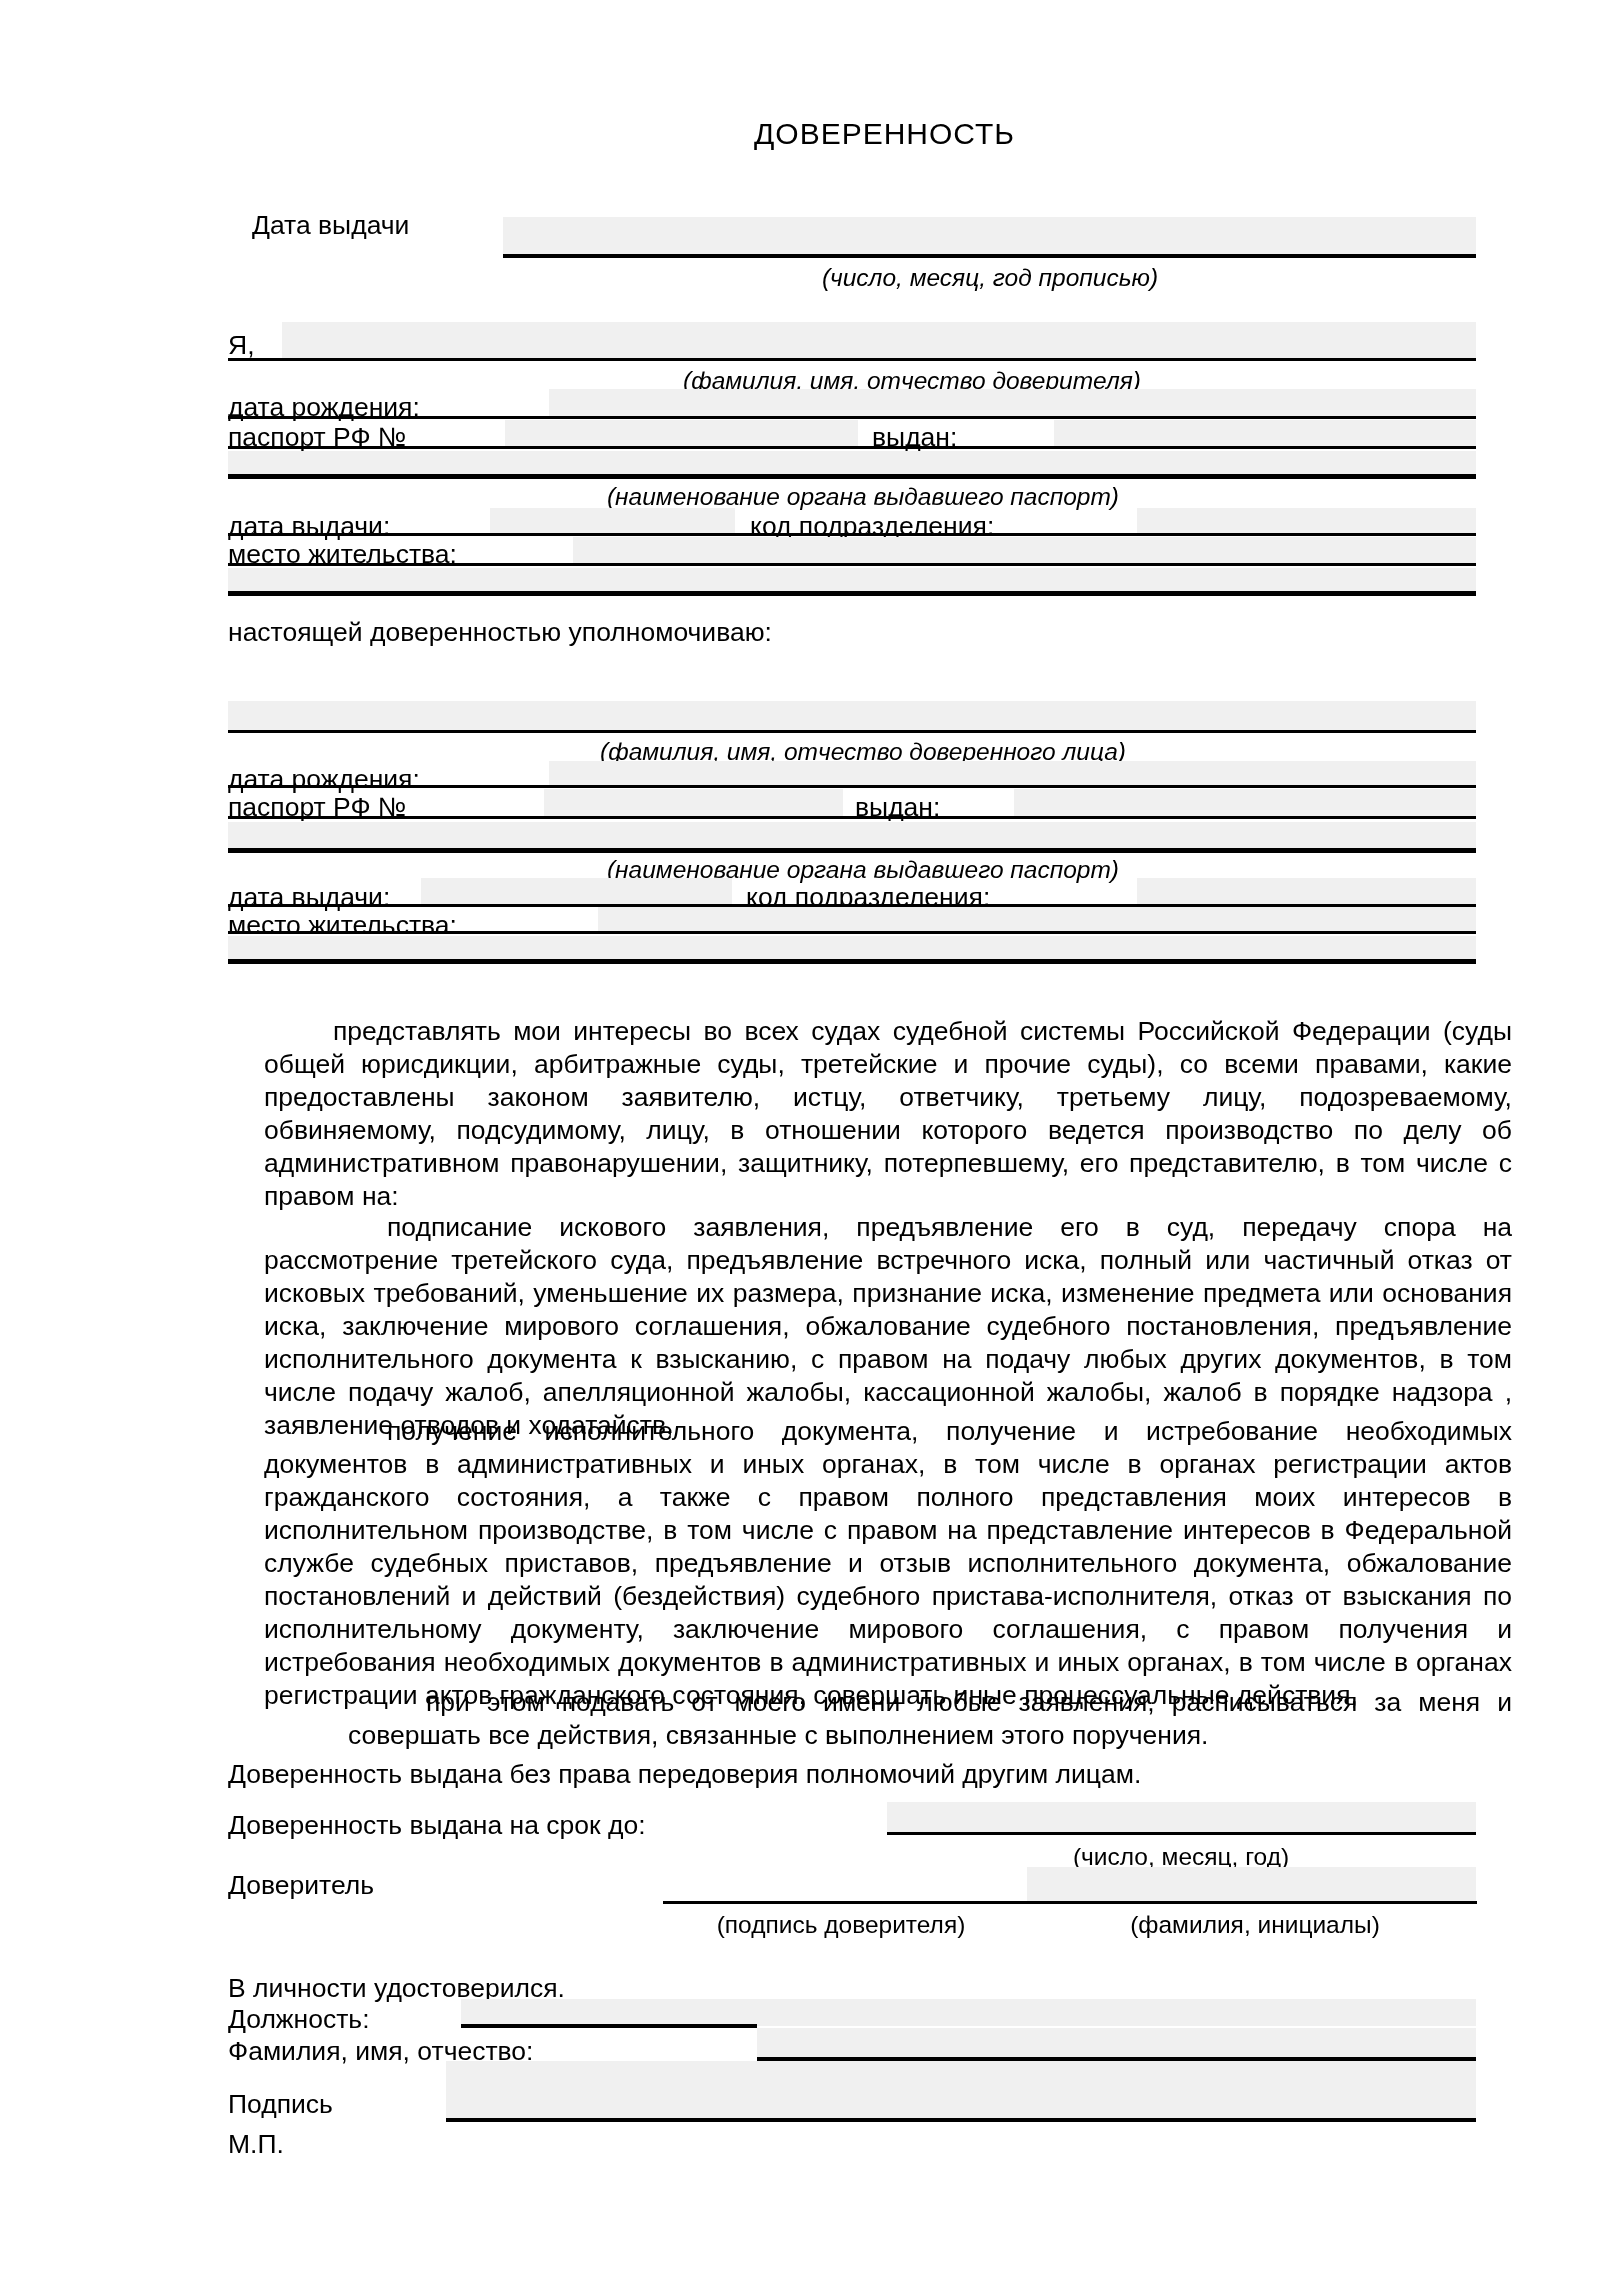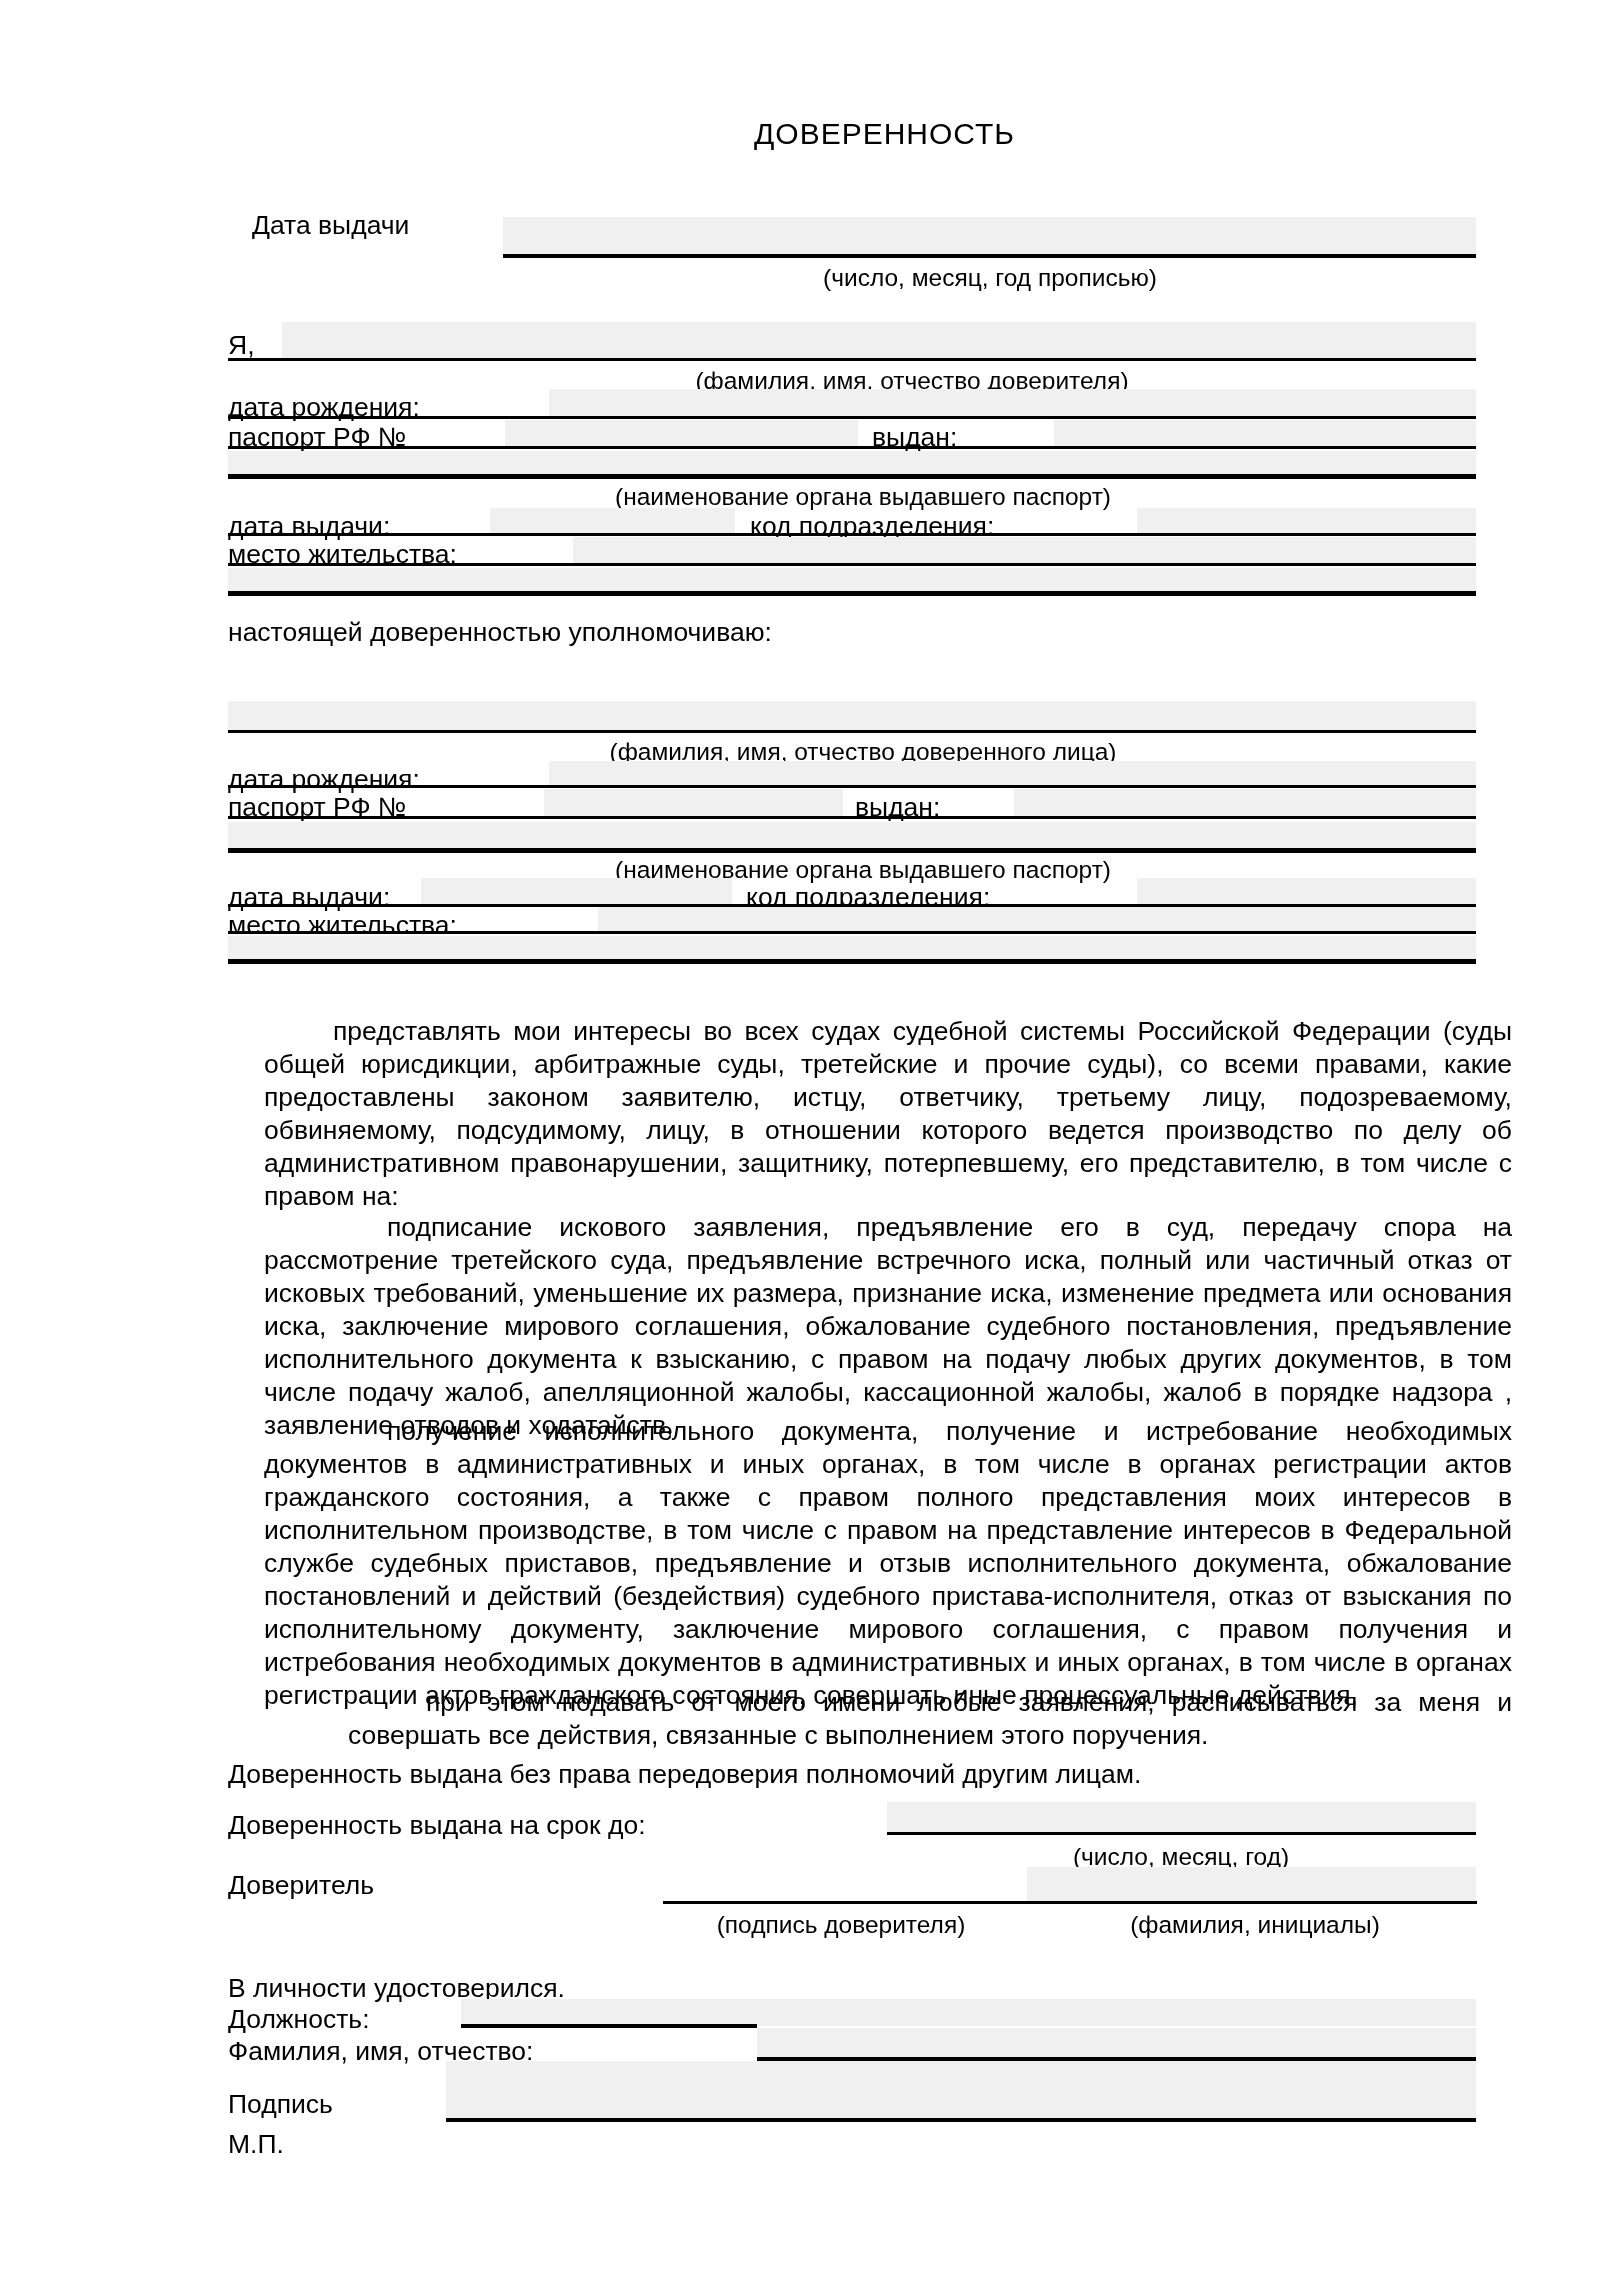--- a/index.html
+++ b/index.html
@@ -6,21 +6,21 @@
   .page{
     position:relative;width:1621px;height:2293px;background:#ffffff;
     font-family:"Liberation Sans", sans-serif;color:#000;overflow:hidden;
     margin:0 auto;
   }
   .abs{position:absolute;}
   .title{font-size:30px;letter-spacing:1px;white-space:nowrap;}
   .lbl{font-size:26.5px;white-space:nowrap;line-height:1.15;}
   .fld{background:#f0f0f0;}
   .ln{background:#000;}
-  .cap{font-size:24.5px;white-space:nowrap;transform:translateX(-50%);}
+  .cap{font-size:24.5px;font-style:italic;white-space:nowrap;transform:translateX(-50%);}
   .capu{font-size:24.5px;font-style:normal;white-space:nowrap;transform:translateX(-50%);text-align:center;}
   .para{font-size:26.5px;line-height:33px;text-align:justify;margin-left:36px;}
 </style>
 </head>
 <body>
 
 <div class="page">
 
   <div class="abs title" style="left:754px;top:117px;text-align:right;">ДОВЕРЕННОСТЬ</div>
 

